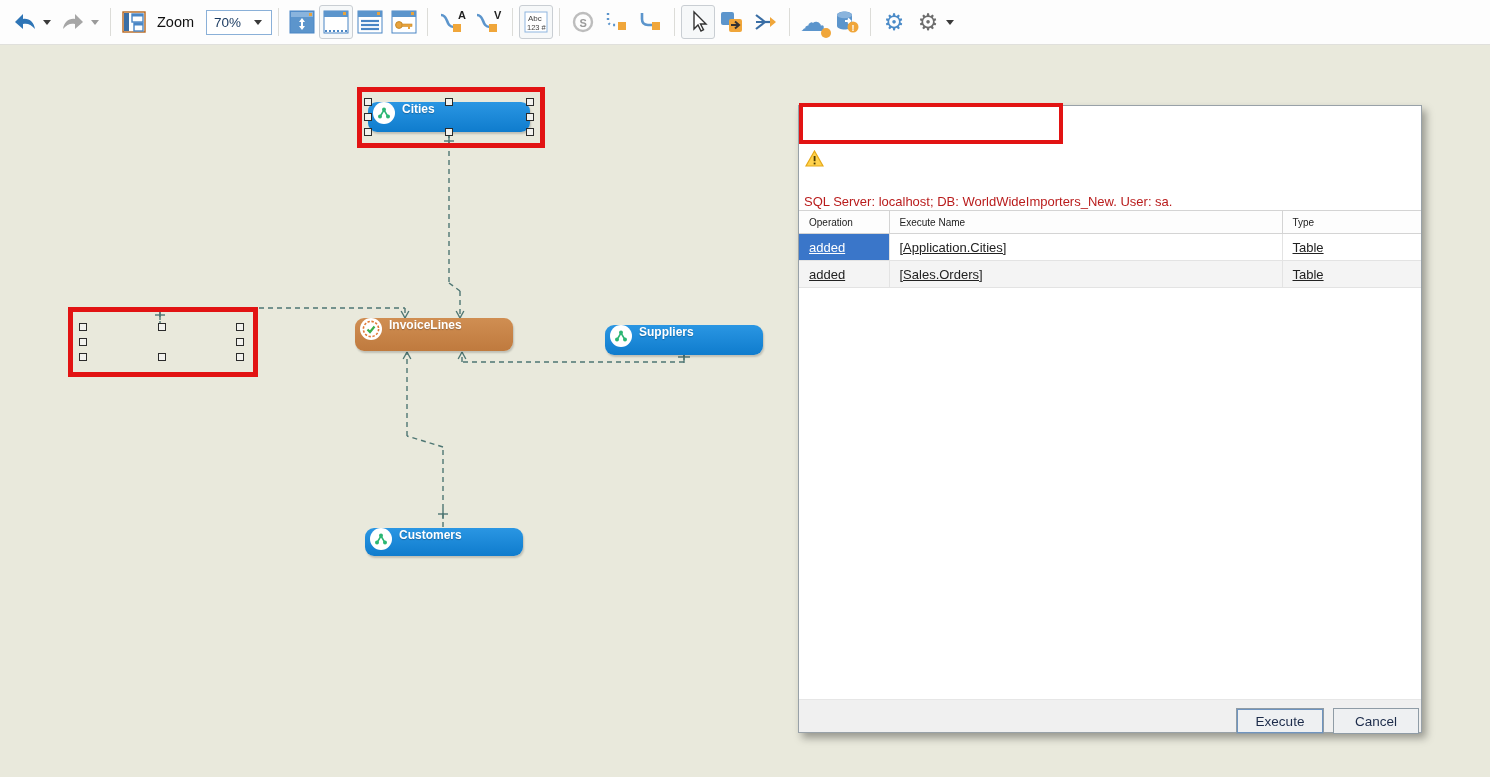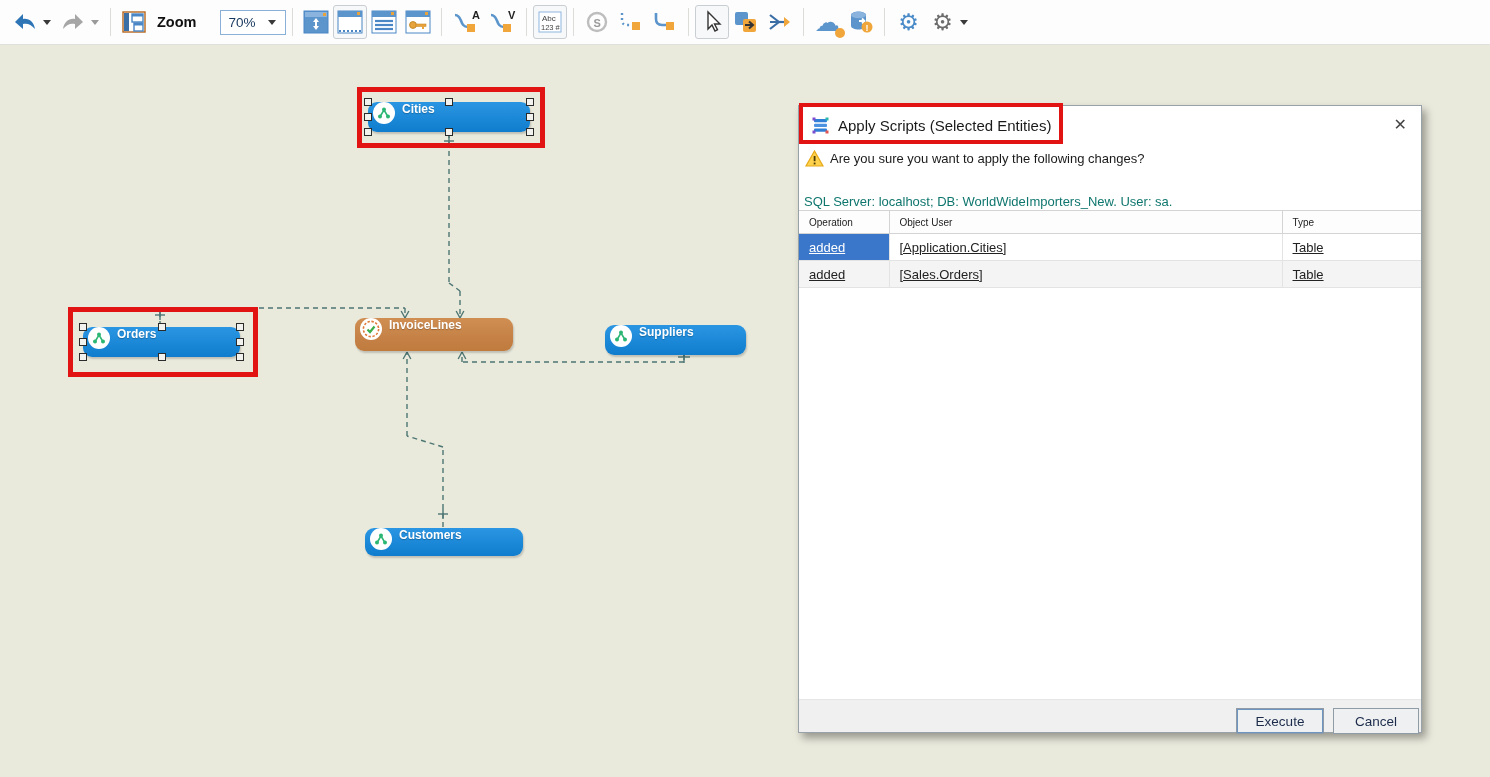--- a/index.html
+++ b/index.html
@@ -5,21 +5,21 @@
   * { margin:0; padding:0; box-sizing:border-box; }
   html,body { width:1490px; height:777px; font-family:"Liberation Sans", sans-serif; overflow:hidden; background:#e9e9dc; }
 
   
   .toolbar { position:absolute; top:0; left:0; width:1490px; height:45px; background:#fdfdfd; border-bottom:1px solid #e0e0dc; display:flex; align-items:center; padding:0 8px; z-index:5; }
   .tb-btn { display:flex; align-items:center; justify-content:center; height:34px; min-width:34px; padding:0 2px; border:1px solid transparent; border-radius:3px; }
   .tb-btn.sel { border:1px solid #c9ced3; background:#f6f8f9; }
   .tb-sep { width:1px; height:28px; background:#dcdcd8; margin:0 6px; }
   .tb-caret { width:0; height:0; border-left:4px solid transparent; border-right:4px solid transparent; border-top:5px solid #3a3a3a; margin:0 5px 0 1px; }
   .tb-caret.dis { border-top-color:#9a9a9a; }
-  .zoom-label { font-size:14.5px; font-weight:700; color:#111; margin:0 24px 0 6px; }
+  .zoom-label { font-size:14.5px; font-weight:400; color:#111; margin:0 12px 0 6px; }
   .zoom-combo { width:66px; height:25px; background:#fff; border:1px solid #8ab0d8; display:flex; align-items:center; justify-content:space-between; padding:0 9px 0 7px; }
   .zoom-combo .val { font-size:13.5px; color:#17375e; }
   .gear { font-size:23px; line-height:23px; }
   .cloudwrap { position:relative; }
   .cloud-glyph { font-size:26px; color:#5c95cc; line-height:24px; }
   .orange-dot { position:absolute; right:-2px; bottom:0px; width:10px; height:10px; border-radius:50%; background:#f0a63a; }
 
   
   .canvas { position:absolute; top:45px; left:0; width:1490px; height:732px; background:#e9e9dc; }
   .entity { position:absolute; border-radius:9px; display:flex; align-items:flex-start; box-shadow:1px 2px 2px rgba(0,0,0,0.18); }
@@ -32,21 +32,21 @@
   .redbox.thin { border-width:4px; }
   svg.wires { position:absolute; left:0; top:0; z-index:1; }
 
   
   .dialog { position:absolute; left:798px; top:105px; width:624px; height:628px; background:#fff; border:1px solid #98a1a8; box-shadow:4px 5px 8px rgba(0,0,0,0.35); z-index:6; }
   .dlg-title { position:absolute; left:0; top:0; width:100%; height:38px; display:flex; align-items:center; }
   .dlg-title .txt { font-size:15px; color:#1a1a1a; margin-left:9px; }
   .dlg-close { position:absolute; right:14px; top:10px; font-size:16px; color:#444; line-height:18px; cursor:default; }
   .dlg-warn { position:absolute; left:6px; top:44px; display:flex; align-items:center; }
   .dlg-warn .txt { font-size:13px; color:#1a1a1a; margin-left:6px; }
-  .dlg-conn { position:absolute; left:5px; top:88px; font-size:13px; color:#0f766e; }
+  .dlg-conn { position:absolute; left:5px; top:88px; font-size:13px; color:#b91c1c; }
   .dlg-table { position:absolute; left:0; top:104px; width:622px; border-collapse:collapse; table-layout:fixed; }
   .dlg-table th { height:23px; font-size:10px; font-weight:400; color:#222; text-align:left; padding:0 0 0 10px; border:1px solid #d4d4d4; border-left:none; background:#fdfdfd; }
   .dlg-table th:last-child { border-right:none; }
   .dlg-table td { height:27px; font-size:13px; color:#222; padding:0 0 0 10px; border-right:1px solid #e3e3e3; border-bottom:1px solid #e3e3e3; background:#fff; overflow:hidden; white-space:nowrap;text-decoration:underline; }
   .dlg-table td:last-child { border-right:none; }
   .dlg-table tr.alt td { background:#f4f4f4; }
   .dlg-table td.sel { background:#3a76c9; color:#fff; }
   .dlg-footer { position:absolute; left:0; bottom:0; width:100%; height:33px; background:#f0f0f0; border-top:1px solid #e6e6e6; }
   .dlg-btn { position:absolute; top:602px; height:26px; background:#eef0f2; border:1px solid #8f9ca6; font-size:13.5px; color:#1c2b4a; font-family:"Liberation Sans",sans-serif; text-align:center; }
   .dlg-btn.execute { left:437px; width:88px; box-shadow:inset 0 0 0 1px #6f94bf; }
@@ -259,50 +259,38 @@
       <span class="lbl">Cities</span>
     </div>
     <div class="handle" style="left: 364px; top: 53px;"></div>
     <div class="handle" style="left: 445px; top: 53px;"></div>
     <div class="handle" style="left: 526px; top: 53px;"></div>
     <div class="handle" style="left: 364px; top: 68px;"></div>
     <div class="handle" style="left: 526px; top: 68px;"></div>
     <div class="handle" style="left: 364px; top: 83px;"></div>
     <div class="handle" style="left: 445px; top: 83px;"></div>
     <div class="handle" style="left: 526px; top: 83px;"></div>
-    <div class="entity blue" style="left: 83px; top: 282px; width: 157px; height: 30px; z-index: 2;">
-      <span class="bubble">
-        <svg width="14" height="14" viewBox="0 0 14 14">
-          <line x1="7" y1="4" x2="3.4" y2="10" stroke="#2bb673" stroke-width="1.5"></line>
-          <line x1="7" y1="4" x2="10.6" y2="10" stroke="#2bb673" stroke-width="1.5"></line>
-          <circle cx="7" cy="3.4" r="2" fill="#2bb673"></circle>
-          <circle cx="3" cy="10.6" r="2" fill="#2bb673"></circle>
-          <circle cx="11" cy="10.6" r="2" fill="#2bb673"></circle>
-        </svg>
-      </span>
-      <span class="lbl">Orders</span>
-    </div>
     <div class="handle" style="left: 79px; top: 278px;"></div>
     <div class="handle" style="left: 157.5px; top: 278px;"></div>
     <div class="handle" style="left: 236px; top: 278px;"></div>
     <div class="handle" style="left: 79px; top: 293px;"></div>
     <div class="handle" style="left: 236px; top: 293px;"></div>
     <div class="handle" style="left: 79px; top: 308px;"></div>
     <div class="handle" style="left: 157.5px; top: 308px;"></div>
     <div class="handle" style="left: 236px; top: 308px;"></div>
     <div class="entity orange" style="left: 355px; top: 273px; width: 158px; height: 33px; z-index: 2;">
       <span class="bubble">
         <svg width="18" height="18" viewBox="0 0 18 18">
           <circle cx="9" cy="9" r="7.6" fill="#fff" stroke="#e07b39" stroke-width="1.6" stroke-dasharray="2.4,1.6"></circle>
           <path d="M5.5,9.5 L8,12 L12.5,6.5" fill="none" stroke="#3cae4a" stroke-width="2.2"></path>
         </svg>
       </span>
       <span class="lbl">InvoiceLines</span>
     </div>
-    <div class="entity blue" style="left: 605px; top: 280px; width: 141px; height: 30px; z-index: 2;">
+    <div class="entity blue" style="left: 605px; top: 280px; width: 158px; height: 30px; z-index: 2;">
       <span class="bubble">
         <svg width="14" height="14" viewBox="0 0 14 14">
           <line x1="7" y1="4" x2="3.4" y2="10" stroke="#2bb673" stroke-width="1.5"></line>
           <line x1="7" y1="4" x2="10.6" y2="10" stroke="#2bb673" stroke-width="1.5"></line>
           <circle cx="7" cy="3.4" r="2" fill="#2bb673"></circle>
           <circle cx="3" cy="10.6" r="2" fill="#2bb673"></circle>
           <circle cx="11" cy="10.6" r="2" fill="#2bb673"></circle>
         </svg>
       </span>
       <span class="lbl">Suppliers</span>
@@ -315,52 +303,38 @@
           <circle cx="7" cy="3.4" r="2" fill="#2bb673"></circle>
           <circle cx="3" cy="10.6" r="2" fill="#2bb673"></circle>
           <circle cx="11" cy="10.6" r="2" fill="#2bb673"></circle>
         </svg>
       </span>
       <span class="lbl">Customers</span>
     </div>
   </div>
 
 <div class="dialog">
-  <div class="dlg-title">
-    <svg width="17" height="17" viewBox="0 0 17 17" style="margin-left:13px">
-      <rect x="2" y="2" width="13" height="3.2" rx="1" fill="#2f7fd6"></rect>
-      <rect x="2" y="6.8" width="13" height="3.2" rx="1" fill="#4b92e0"></rect>
-      <rect x="2" y="11.6" width="13" height="3.2" rx="1" fill="#2f7fd6"></rect>
-      <rect x="0.5" y="0.5" width="3" height="3" fill="#7a4fd0"></rect>
-      <rect x="13.5" y="0.5" width="3" height="3" fill="#2bb6b0"></rect>
-      <rect x="0.5" y="13.5" width="3" height="3" fill="#7a4fd0"></rect>
-      <rect x="13.5" y="13.5" width="3" height="3" fill="#e05555"></rect>
-    </svg>
-    <span class="txt">Apply Scripts (Selected Entities)</span>
-    <span class="dlg-close">✕</span>
-  </div>
   <div class="dlg-warn">
     <svg width="19" height="17" viewBox="0 0 19 17">
       <path d="M9.5,1 L18,16 L1,16 Z" fill="#ffd24d" stroke="#e6a817" stroke-width="1.2"></path>
       <rect x="8.7" y="6" width="1.8" height="5.2" fill="#4a3a00"></rect>
       <rect x="8.7" y="12.6" width="1.8" height="1.8" fill="#4a3a00"></rect>
     </svg>
-    <span class="txt">Are you sure you want to apply the following changes?</span>
   </div>
   <div class="dlg-conn">SQL Server: localhost; DB: WorldWideImporters_New. User: sa.</div>
   <table class="dlg-table" id="dlg-table">
     <colgroup id="dlg-cols">
         <col style="width:90px">
         <col style="width:393px">
         <col style="width:139px">
       </colgroup>
     <thead>
         <tr id="dlg-head">
           <th>Operation</th>
-          <th>Object User</th>
+          <th>Execute Name</th>
           <th>Type</th>
         </tr>
       </thead>
     <tbody id="dlg-body">
         <tr class="">
           <td class="sel">added</td>
           <td class="">[Application.Cities]</td>
           <td class="">Table</td>
         </tr>
         <tr class="alt">

